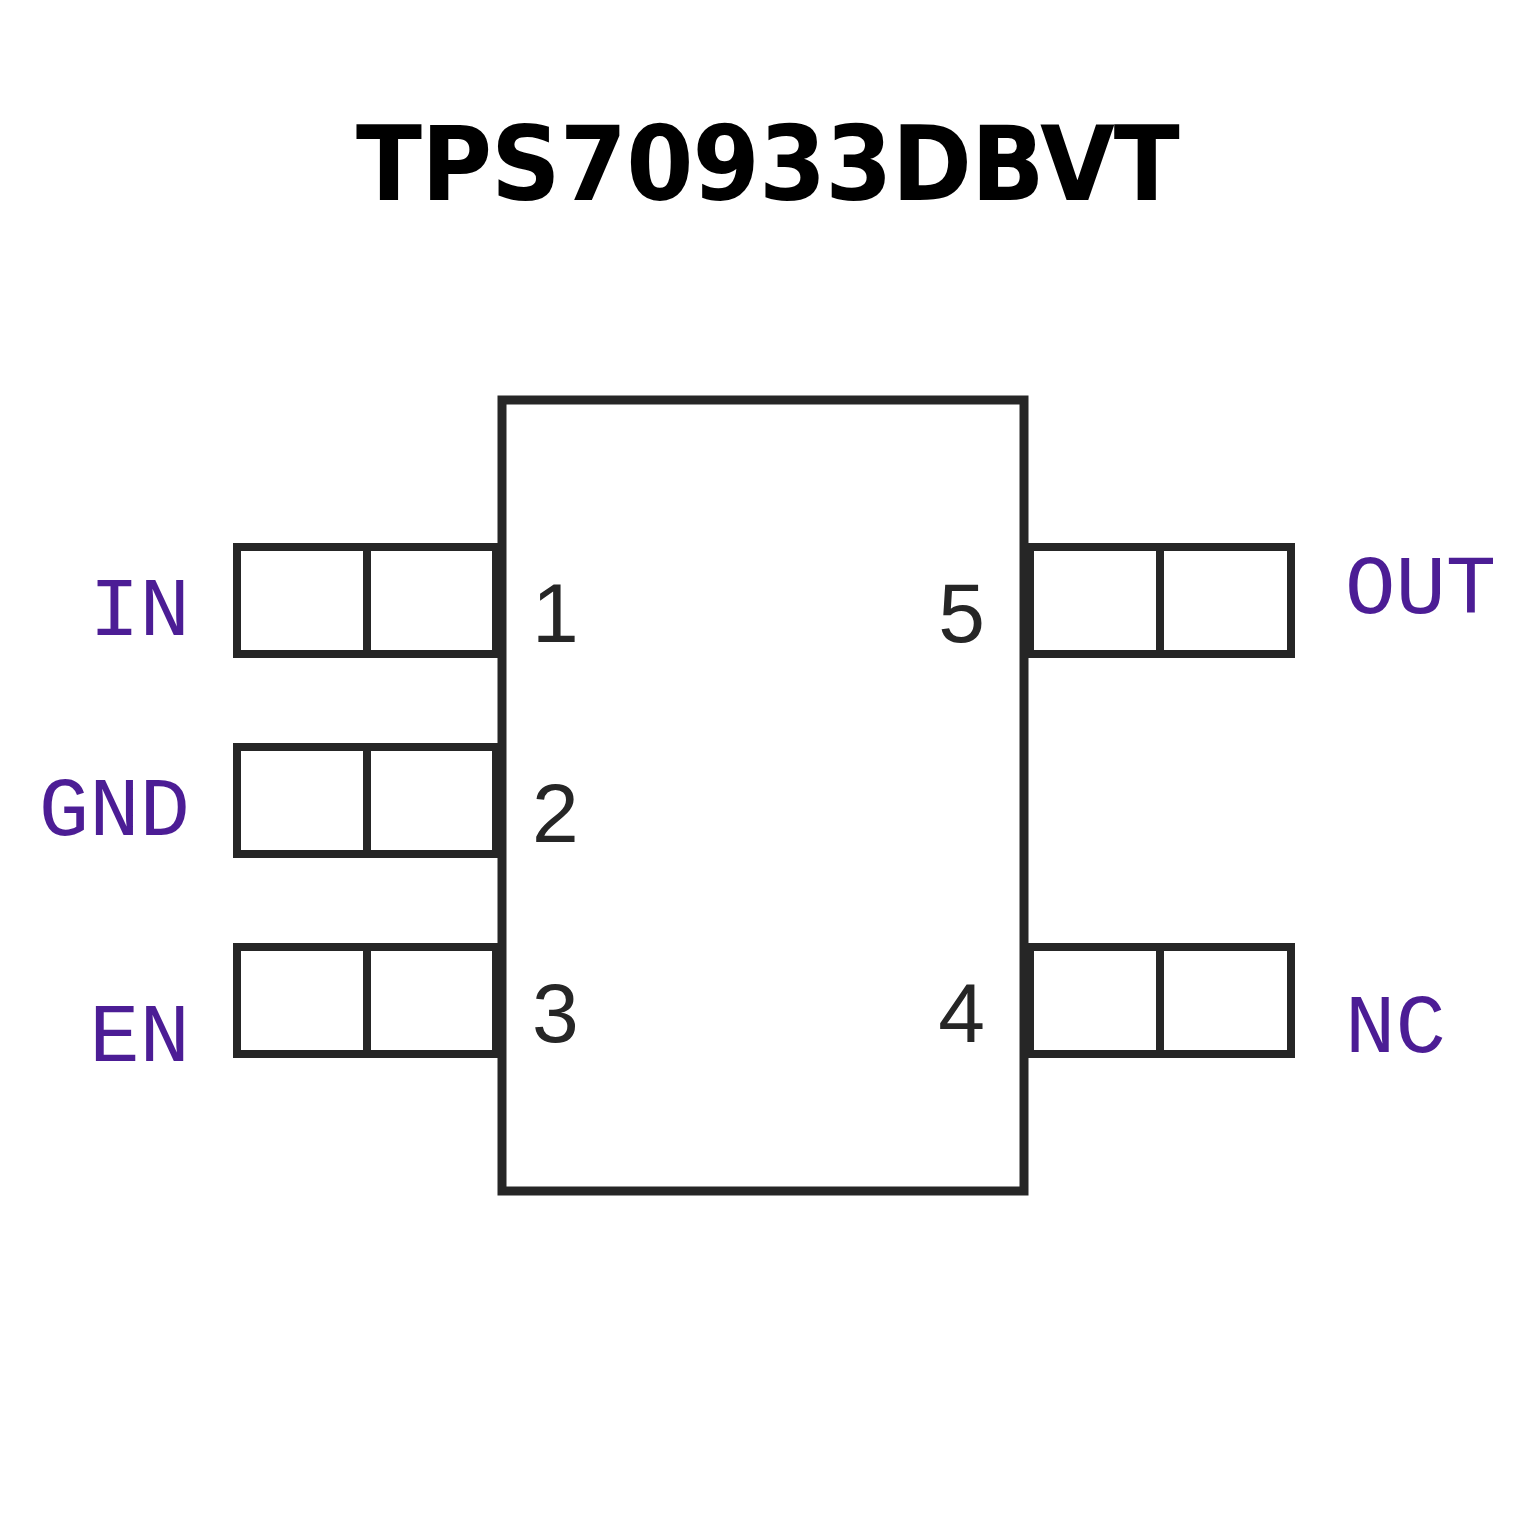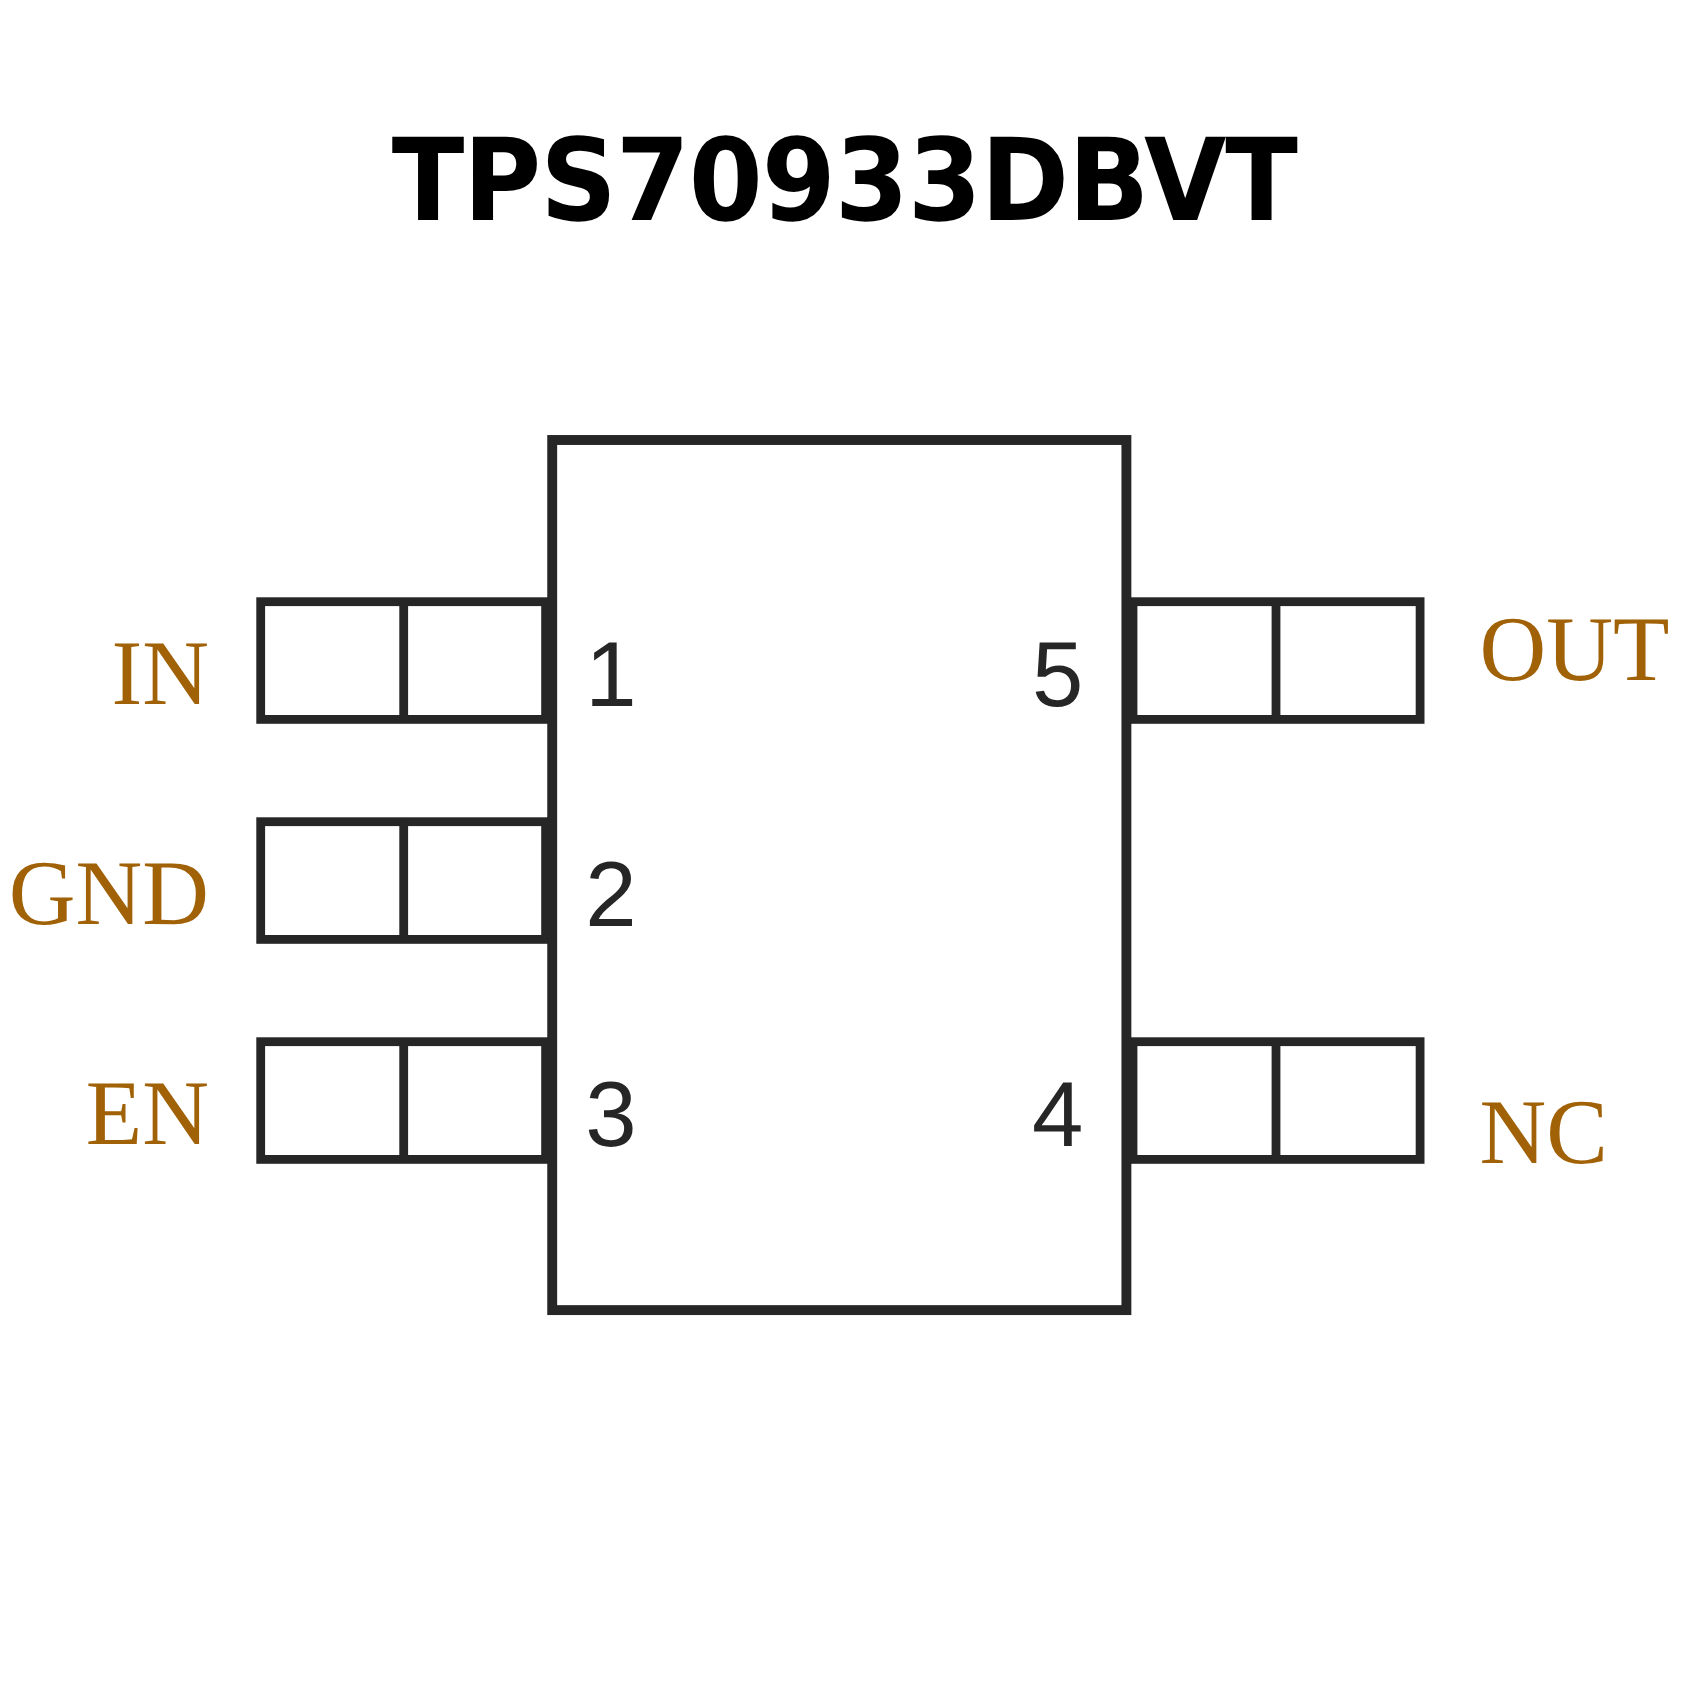--- a/index.html
+++ b/index.html
@@ -32,23 +32,23 @@
     font-size: 104px;
     letter-spacing: -1px;
     color: #000000;
     transform: scaleX(0.93);
     transform-origin: 50% 50%;
     white-space: nowrap;
     line-height: 1;
   }
   .pin-label {
     position: absolute;
-    font-family: Liberation Serif, serif;
+    font-family: Liberation Mono, monospace;
     font-size: 84px;
-    color: #a16207;
+    color: #4c1d95;
     line-height: 1;
     white-space: nowrap;
   }
   .pin-label.left {
     text-align: right;
     right: 1345px; 
   }
   .pin-label.right {
     text-align: left;
     left: 1345px;
@@ -106,21 +106,21 @@
     </g>
   </g>
 
   <rect x="502" y="400" width="522" height="791" fill="#ffffff" stroke="#262626" stroke-width="9"></rect>
 </svg>
 
 <div class="part-title">TPS70933DBVT</div>
 
 <div class="pin-label left" style="top:571px;">IN</div>
 <div class="pin-label left" style="top:771px;">GND</div>
-<div class="pin-label left" style="top:971px;">EN</div>
+<div class="pin-label left" style="top:997px;">EN</div>
 
 <div class="pin-label right" style="top:549px;">OUT</div>
 <div class="pin-label right" style="top:988px;">NC</div>
 
 <div class="pin-number col-left" style="top:571px;">1</div>
 <div class="pin-number col-left" style="top:771px;">2</div>
 <div class="pin-number col-left" style="top:971px;">3</div>
 
 <div class="pin-number col-right" style="top:571px;">5</div>
 <div class="pin-number col-right" style="top:971px;">4</div>

